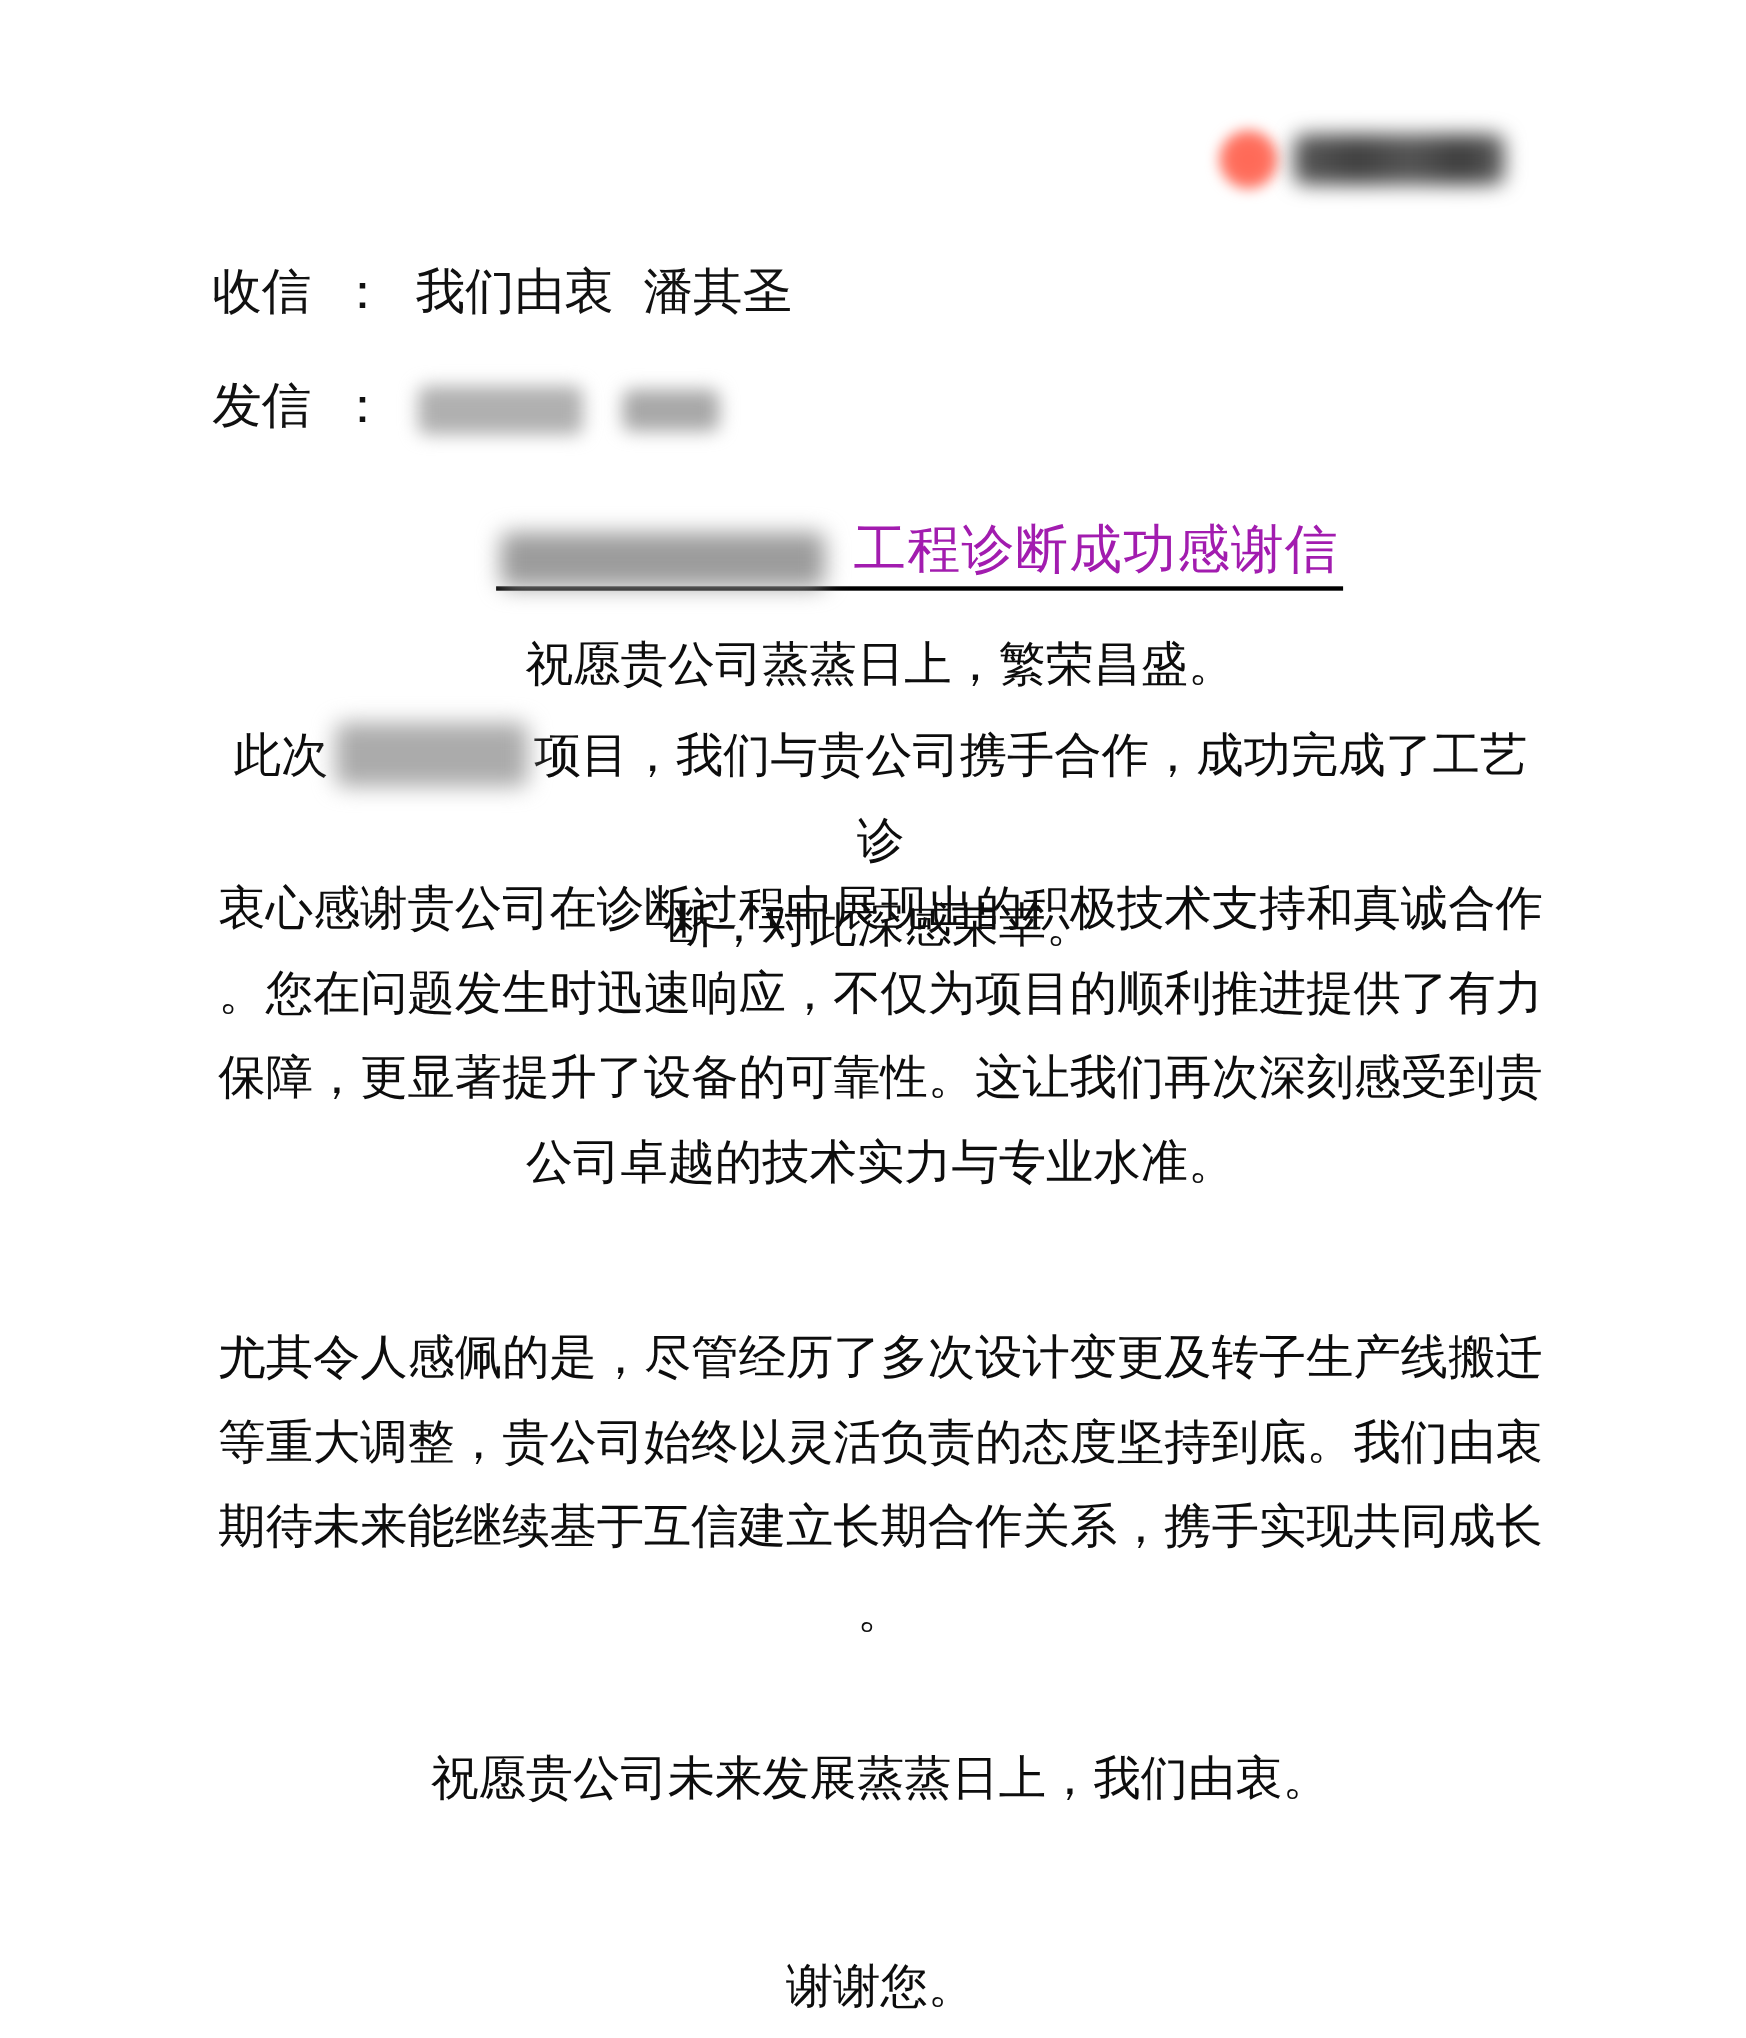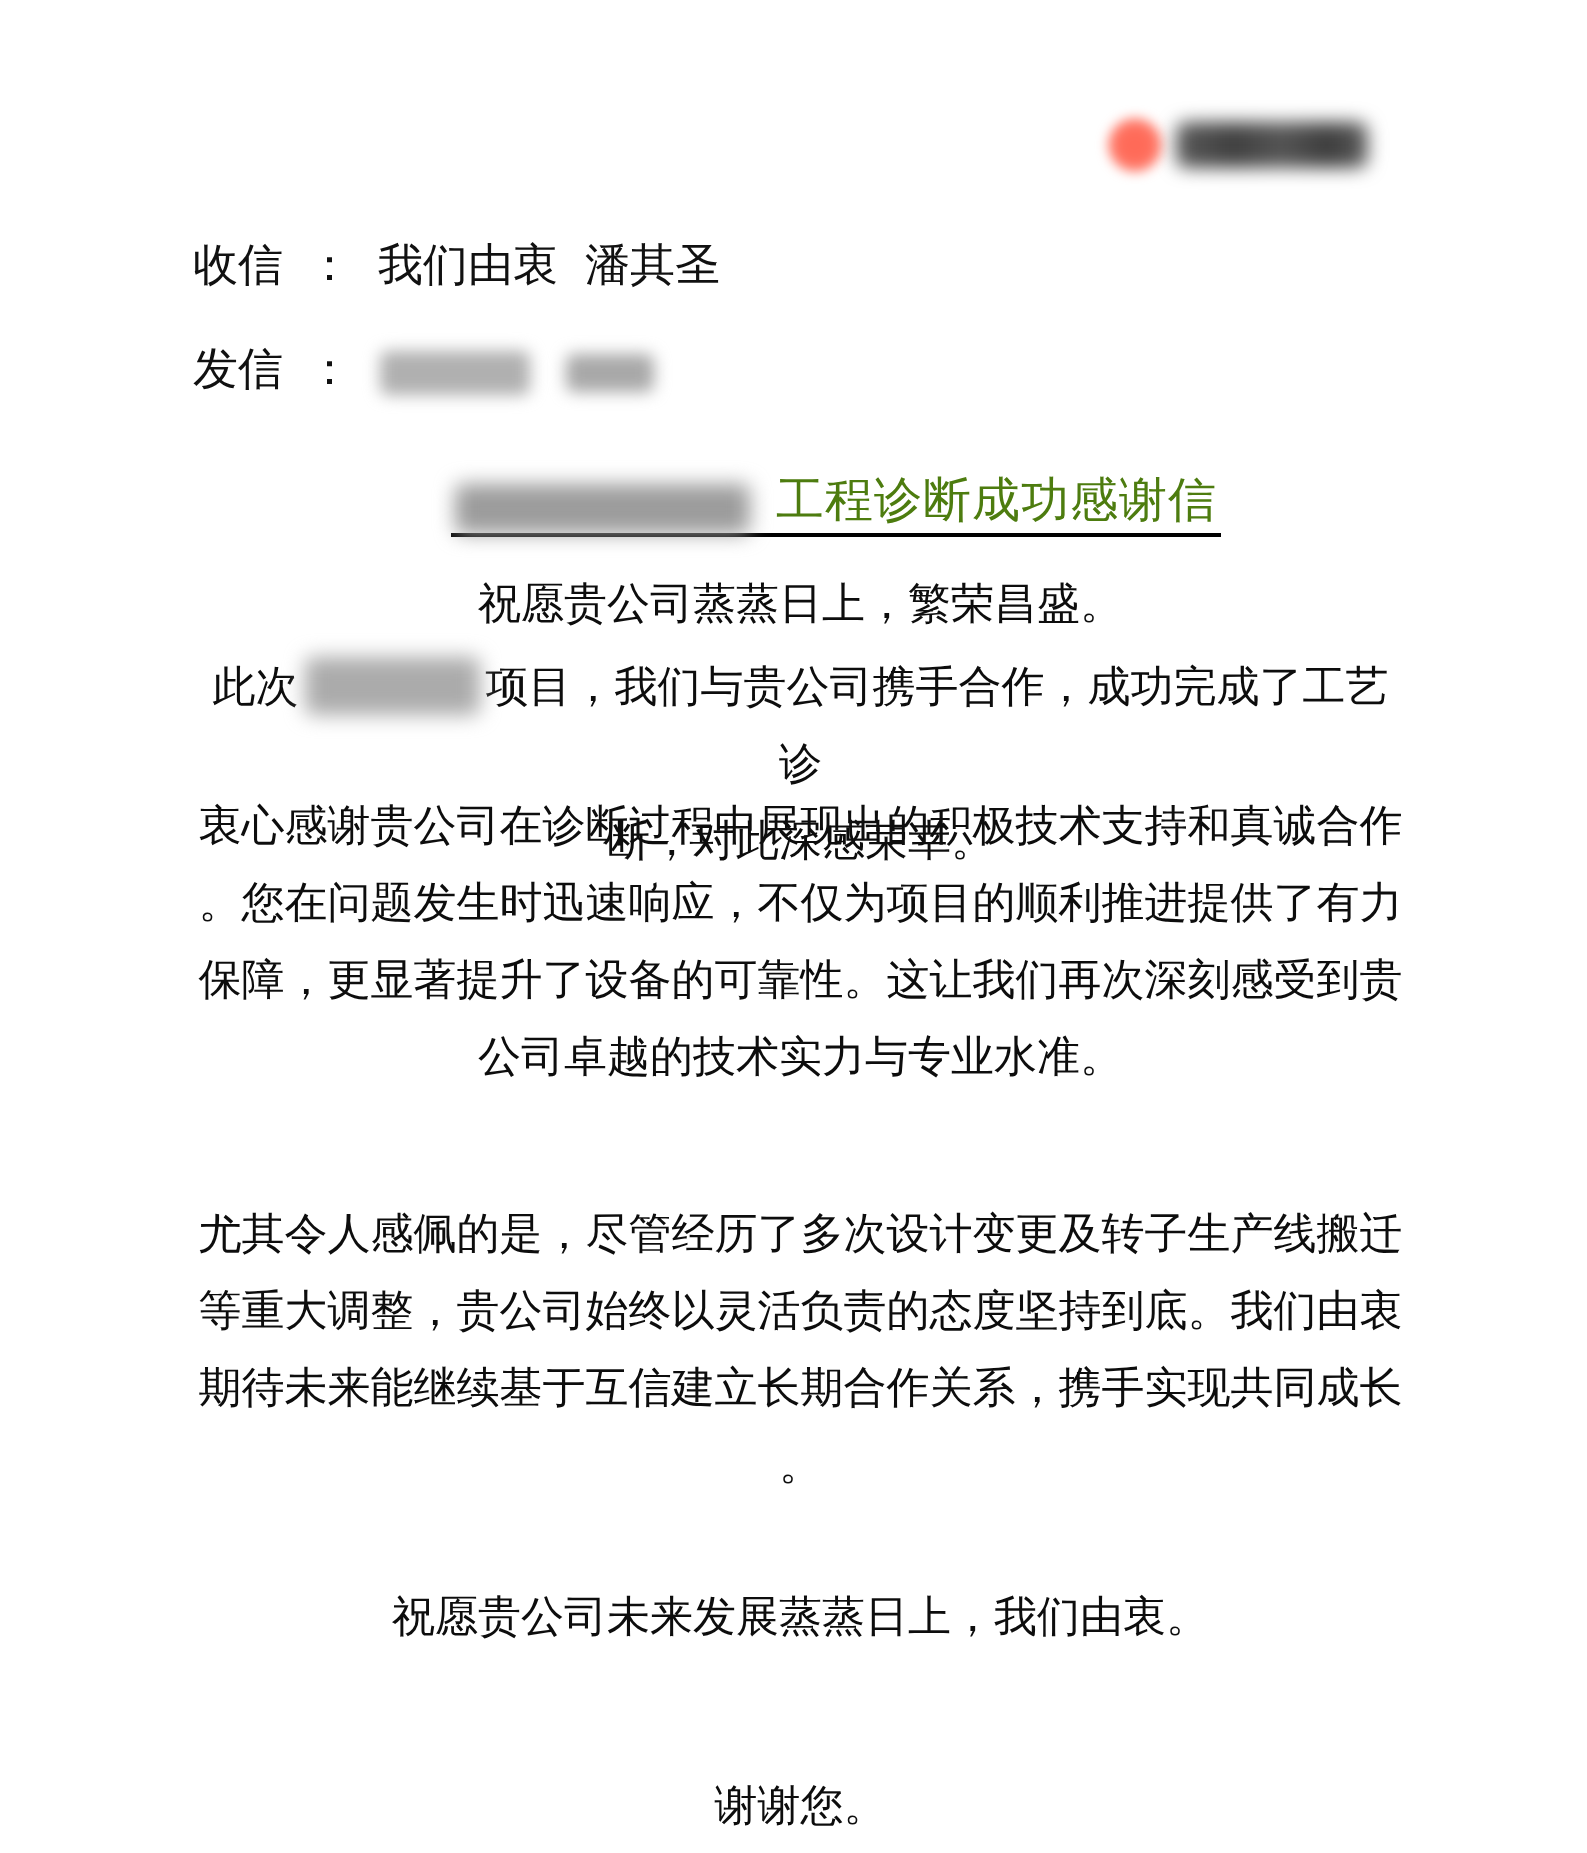--- a/index.html
+++ b/index.html
@@ -82,21 +82,21 @@
     align-items: flex-end;
     gap: 26px;
     border-bottom: 4px solid #000000;
     padding: 0 4px 5px 4px;
   }
   .title-text {
     font-size: 48px;
     line-height: 50px;
     letter-spacing: 1px;
     white-space: nowrap;
-    color: #4d7c0f;
+    color: #a21caf;
   }
 
   
   .para {
     position: absolute;
     left: 193px;
     width: 1215px;
     margin: 0;
     font-size: 43px;
     line-height: 77px;

